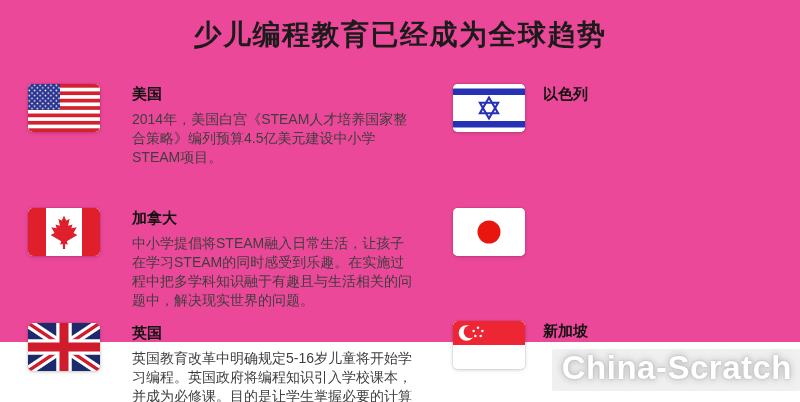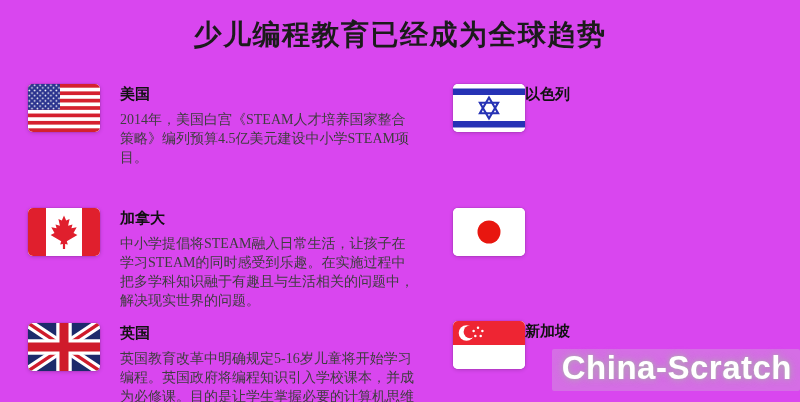--- a/index.html
+++ b/index.html
@@ -5,41 +5,41 @@
   * { margin: 0; padding: 0; box-sizing: border-box; }
   html, body { width: 800px; height: 402px; }
   body {
     font-family: "Liberation Sans", "DejaVu Sans", sans-serif;
     background: #ffffff;
     overflow: hidden;
   }
   .canvas {
     position: relative;
     width: 800px;
-    height: 402px;
-    background: #d946ef;
+    height: 342px;
+    background: #ec4899;
   }
   .main-title {
     position: absolute;
     top: 16px;
     left: 0;
     width: 100%;
     text-align: center;
     font-size: 28px;
     font-weight: 900;
     letter-spacing: 1.5px;
     color: #1b1b1b;
   }
   .entry {
     position: absolute;
     display: flex;
     align-items: flex-start;
   }
-  .entry.col-left  { width: 386px; gap: 20px; font-family: Liberation Serif, serif; }
-  .entry.col-right { width: 348px; }
+  .entry.col-left  { width: 386px; gap: 32px; }
+  .entry.col-right { width: 348px; gap: 18px; }
   .flag {
     width: 72px;
     height: 48px;
     border-radius: 5px;
     overflow: hidden;
     flex-shrink: 0;
     box-shadow: 0 0 0 1px rgba(0,0,0,0.05), 0 1px 4px rgba(0,0,0,0.18);
     background: #fff;
   }
   .flag svg { display: block; width: 72px; height: 48px; }

